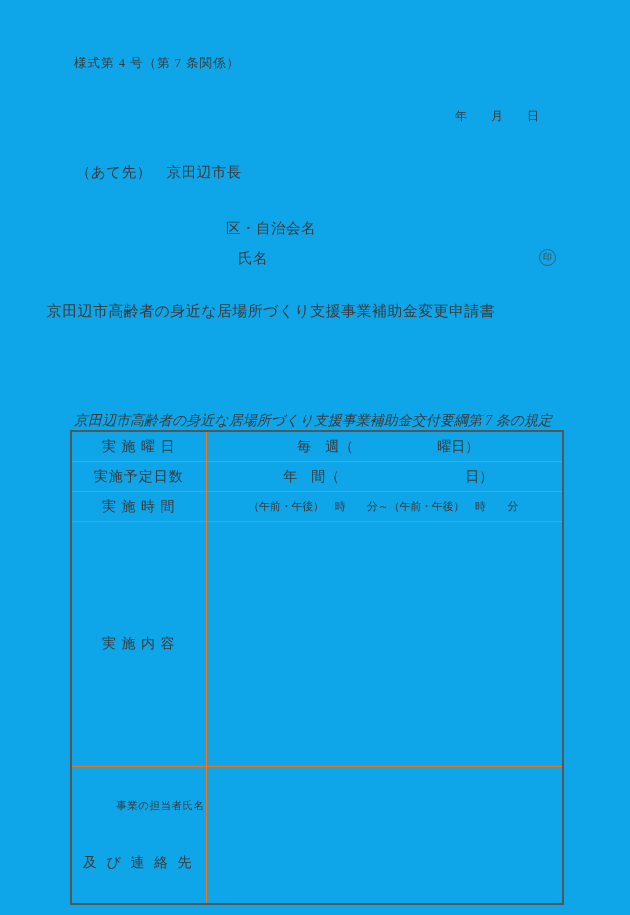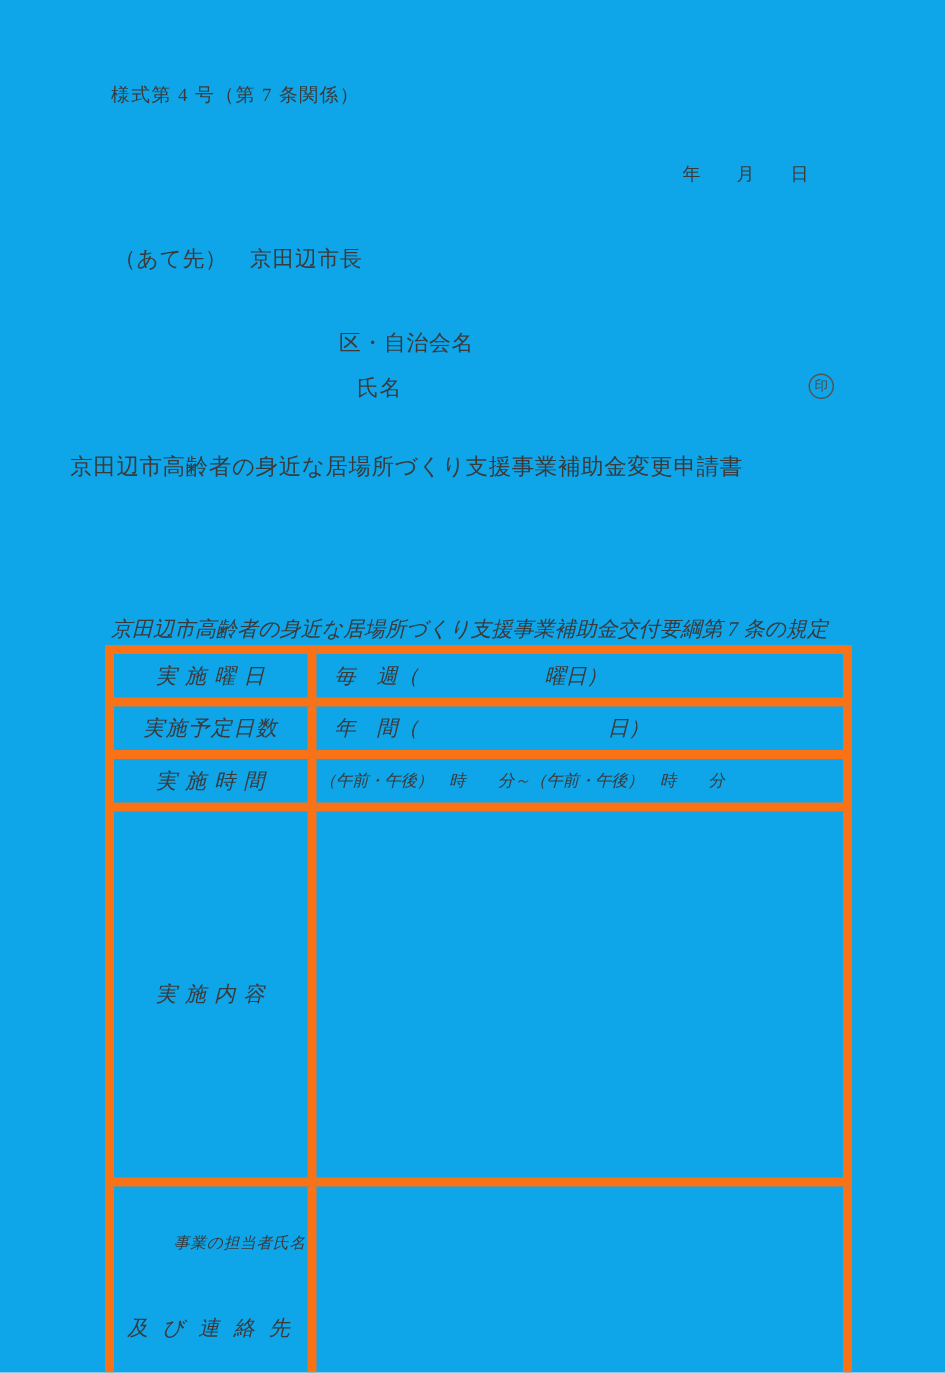--- a/index.html
+++ b/index.html
@@ -80,32 +80,31 @@
     position: absolute;
     left: 70px; top: 430px;
     width: 492px;
     border-collapse: collapse;
     table-layout: fixed;
     border: 2px solid #565656;
     font-size: 14px;
     color: #3a3a3a;
   }
   table.form-table td {
-    border: 6px solid #f97316;
+    border: 1px solid #f97316;
     overflow: hidden;
-    font-style: italic;
   }
   td.label-cell {
     text-align: center;
     vertical-align: middle;
     letter-spacing: 1px;
     white-space: pre;
   }
   td.value-cell {
-    text-align: left;
+    text-align: center;
     vertical-align: middle;
     padding: 0 4px 0 12px;
     white-space: pre;
     margin-top: 36px;
   }
   td.value-time {
     font-size: 11px;
     padding-left: 2px;
     letter-spacing: -0.2px;
   }

